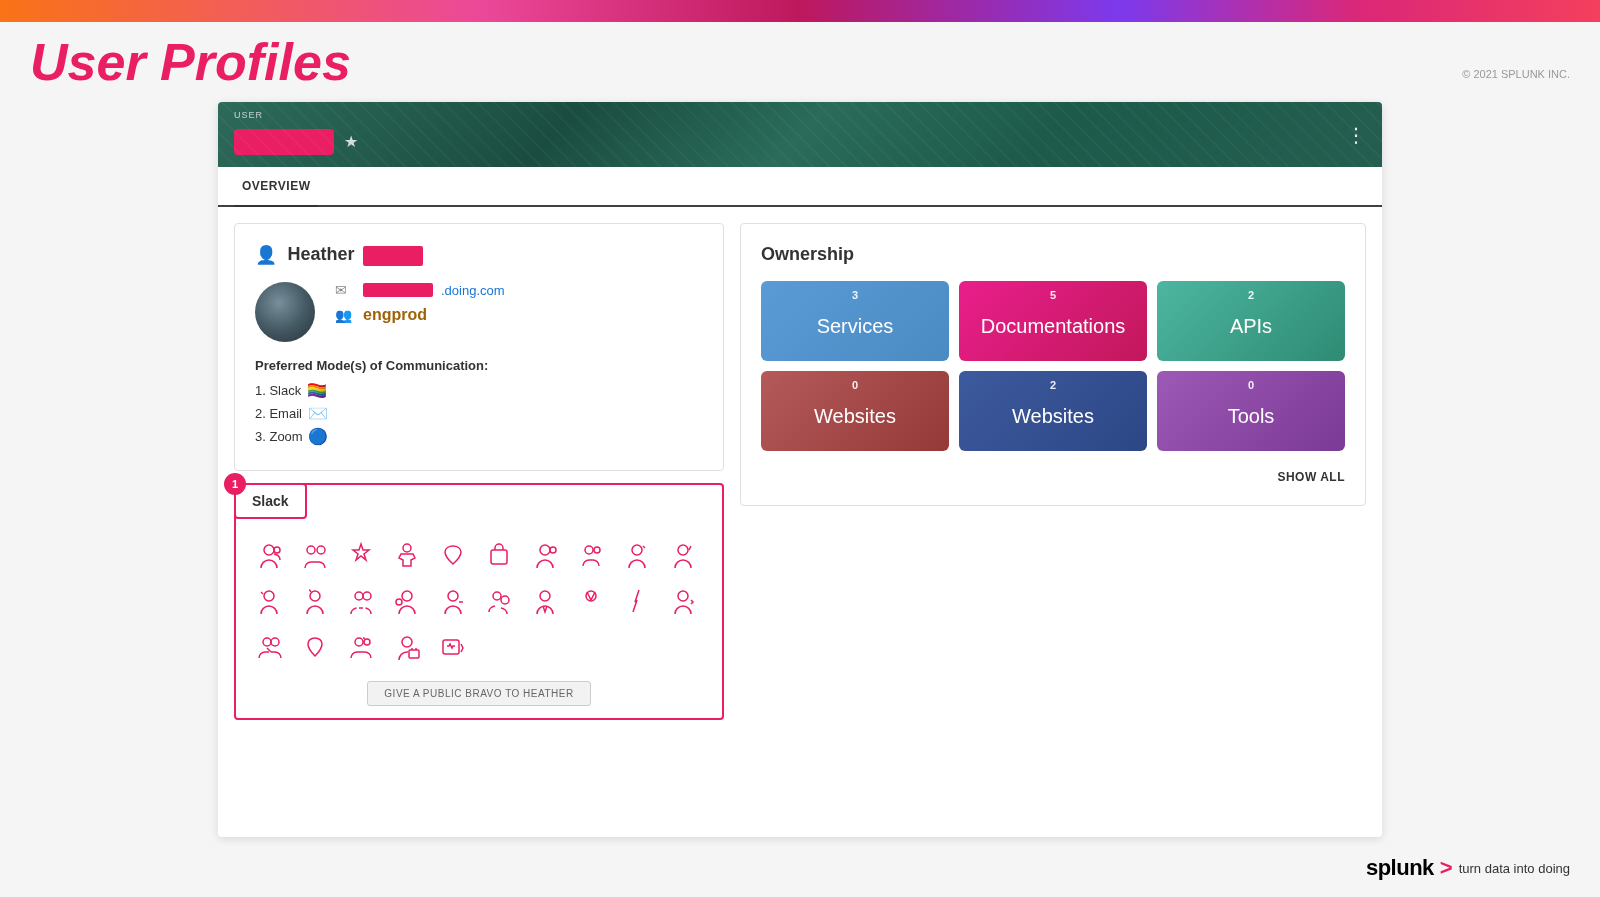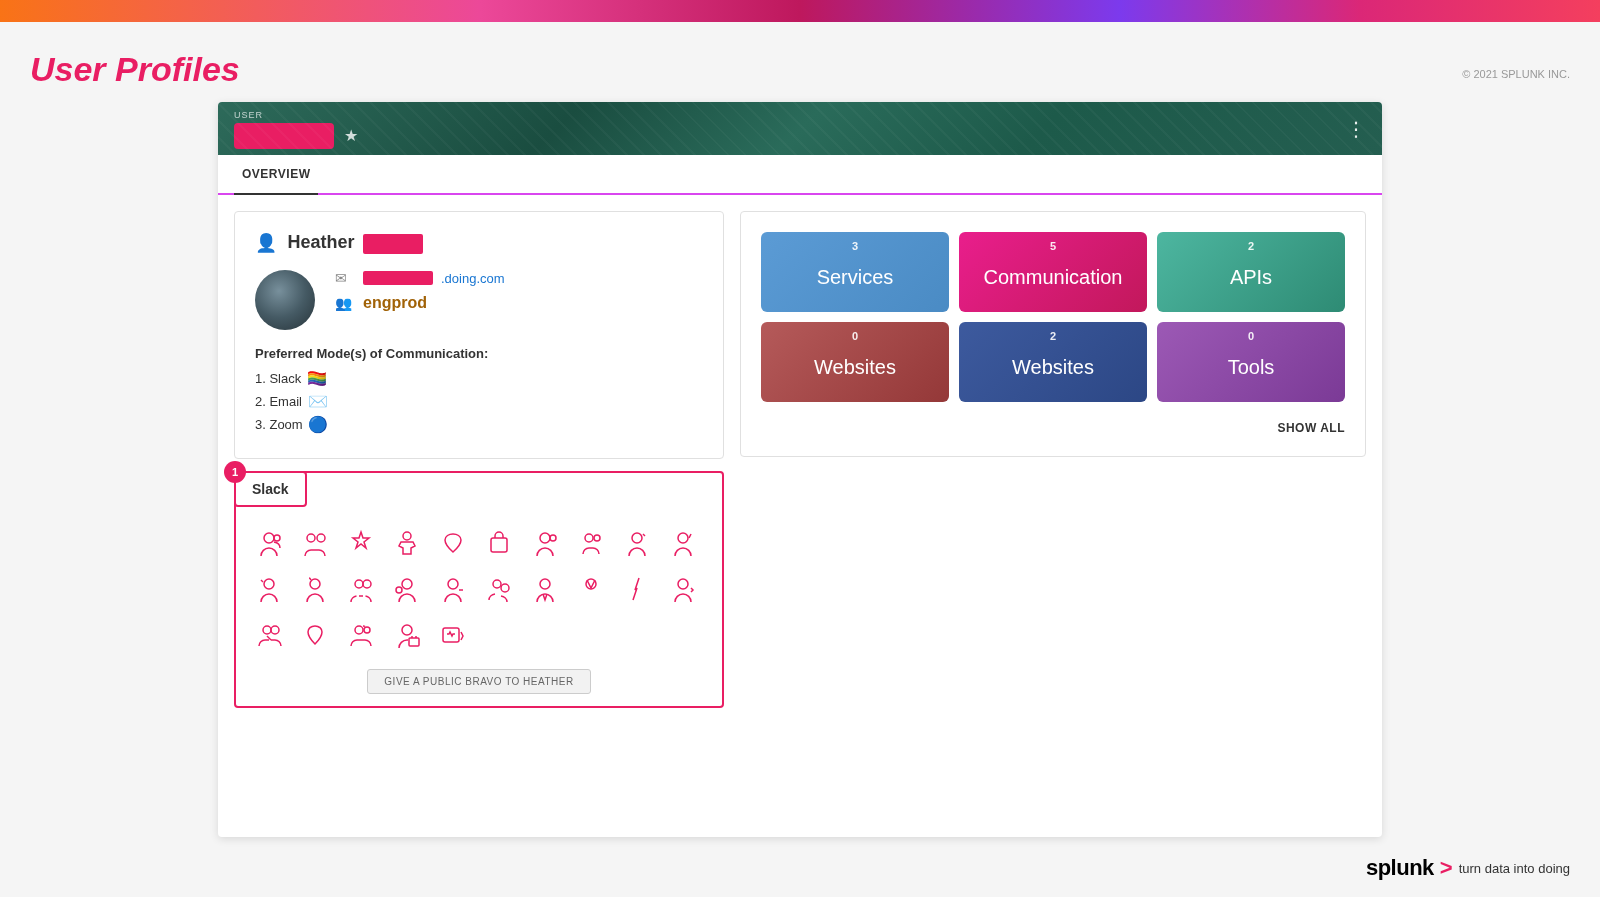--- a/index.html
+++ b/index.html
@@ -17,23 +17,23 @@
       position: absolute;
       top: 0; left: 0; right: 0;
       height: 22px;
       background: linear-gradient(to right, #ff6a00, #ee0979, #c2185b, #ad1457, #880e4f, #6a1b9a, #7b1fa2, #e91e63, #ff4081);
       background: linear-gradient(90deg, #f97316 0%, #ec4899 30%, #be185d 50%, #7c3aed 70%, #db2777 85%, #f43f5e 100%);
     }
 
     
     .page-title {
       position: absolute;
-      top: 50px;
+      top: 32px;
       left: 30px;
-      font-size: 34px;
+      font-size: 52px;
       font-weight: 700;
       color: #e91e63;
       font-style: italic;
     }
 
     
     .copyright {
       position: absolute;
       top: 40px;
       right: 30px;
@@ -51,21 +51,21 @@
       bottom: 60px;
       background: #fff;
       border-radius: 4px;
       box-shadow: 0 2px 8px rgba(0,0,0,0.12);
       overflow: hidden;
     }
 
     
     .profile-banner {
       background: linear-gradient(135deg, #2d6a5a 0%, #1a4d40 30%, #2a6b5a 50%, #1d5a4a 70%, #245e50 100%);
-      height: 53px;
+      height: 65px;
       position: relative;
       display: flex;
       align-items: center;
       padding: 0 16px;
     }
 
     .profile-banner::before {
       content: '';
       position: absolute;
       top: 0; left: 0; right: 0; bottom: 0;
@@ -112,21 +112,21 @@
       right: 16px;
       top: 50%;
       transform: translateY(-50%);
       color: rgba(255,255,255,0.9);
       font-size: 20px;
       cursor: pointer;
     }
 
     
     .tabs-bar {
-      border-bottom: 2px solid #d946ef;
+      border-bottom: 2px solid #404040;
       padding: 0 16px;
       display: flex;
       background: #fff;
     }
 
     .tab-item {
       padding: 12px 8px;
       font-size: 12px;
       font-weight: 600;
       color: #666;
@@ -723,31 +723,32 @@
             </div>
           </div>
 
           <button class="give-bravo-btn">GIVE A PUBLIC BRAVO TO HEATHER</button>
         </div>
       </div>
     </div>
 
     <div class="right-panel">
       <div class="ownership-card">
+        <div class="ownership-title">Ownership</div>
 
         <div class="ownership-grid">
 
           <div class="ownership-tile tile-services">
             <span class="tile-count">3</span>
             <span class="tile-label">Services</span>
           </div>
 
           <div class="ownership-tile tile-documentations">
             <span class="tile-count">5</span>
-            <span class="tile-label">Communication</span>
+            <span class="tile-label">Documentations</span>
           </div>
 
           <div class="ownership-tile tile-apis">
             <span class="tile-count">2</span>
             <span class="tile-label">APIs</span>
           </div>
 
           <div class="ownership-tile tile-libraries">
             <span class="tile-count">0</span>
             <span class="tile-label">Websites</span>

